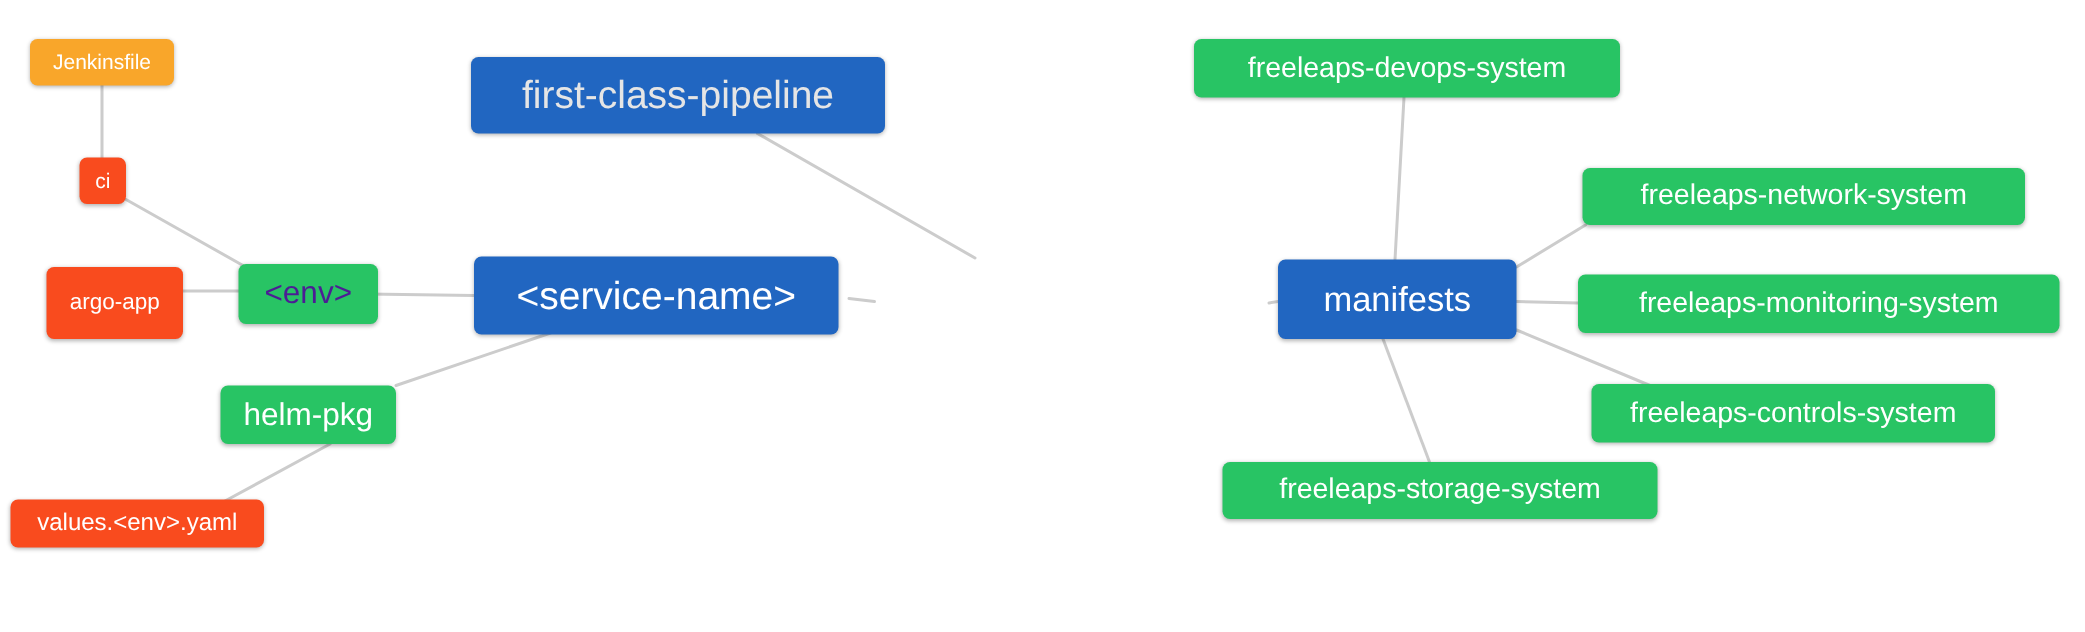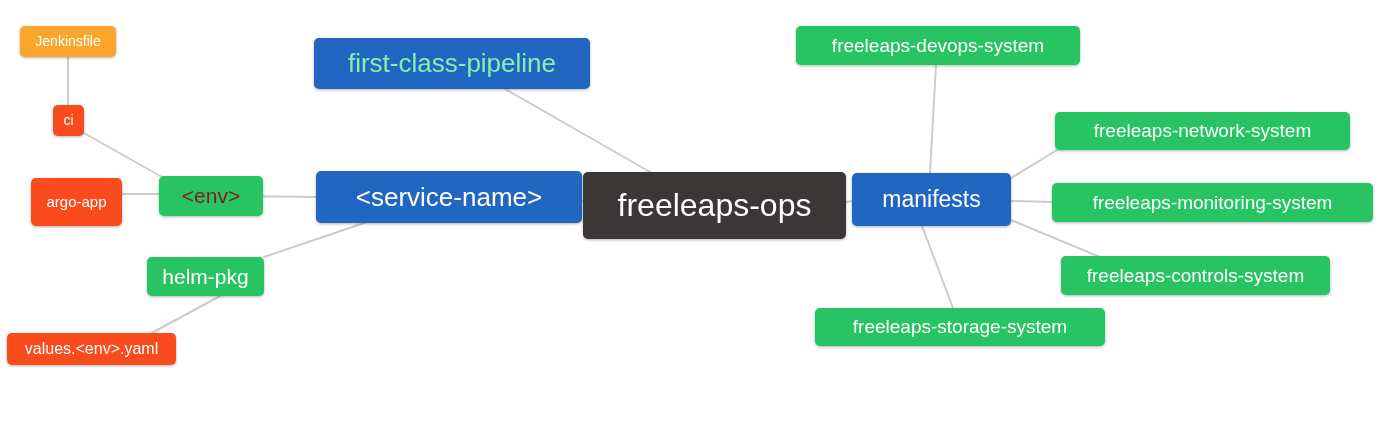--- a/index.html
+++ b/index.html
@@ -63,37 +63,34 @@
     </svg>
 <div class="node" style="left: 20px; top: 26px; width: 96px; height: 31px; font-size: 14px; background: rgb(249, 166, 42); color: rgb(255, 255, 255);">
       <span>Jenkinsfile</span>
     </div>
     <div class="node" style="left: 53px; top: 105px; width: 31px; height: 31px; font-size: 14px; background: rgb(249, 75, 30); color: rgb(255, 255, 255);">
       <span>ci</span>
     </div>
     <div class="node" style="left: 31px; top: 178px; width: 91px; height: 48px; font-size: 15px; background: rgb(249, 75, 30); color: rgb(255, 255, 255);">
       <span>argo-app</span>
     </div>
-    <div class="node" style="left: 159px; top: 176px; width: 104px; height: 40px; font-size: 21px; background: rgb(40, 196, 100); color: #7f1d1d;">
+    <div class="node" style="left: 159px; top: 176px; width: 93px; height: 40px; font-size: 21px; background: rgb(40, 196, 100); color: #4c1d95;">
       <span>&lt;env&gt;</span>
     </div>
     <div class="node" style="left: 7px; top: 333px; width: 169px; height: 32px; font-size: 16px; background: rgb(249, 75, 30); color: rgb(255, 255, 255);">
       <span>values.&lt;env&gt;.yaml</span>
     </div>
     <div class="node" style="left: 147px; top: 257px; width: 117px; height: 39px; font-size: 21px; background: rgb(40, 196, 100); color: rgb(255, 255, 255);">
       <span>helm-pkg</span>
     </div>
-    <div class="node" style="left: 314px; top: 38px; width: 276px; height: 51px; font-size: 26px; background: rgb(33, 102, 193); color: #86efac;">
+    <div class="node" style="left: 314px; top: 38px; width: 276px; height: 51px; font-size: 26px; background: rgb(33, 102, 193); color: #e5e5e5;">
       <span>first-class-pipeline</span>
     </div>
-    <div class="node" style="left: 316px; top: 171px; width: 266px; height: 52px; font-size: 26px; background: rgb(33, 102, 193); color: rgb(255, 255, 255); align-items: center;">
+    <div class="node" style="left: 316px; top: 171px; width: 243px; height: 52px; font-size: 26px; background: rgb(33, 102, 193); color: rgb(255, 255, 255); align-items: center;">
       <span>&lt;service-name&gt;</span>
-    </div>
-    <div class="node" style="left: 583px; top: 172px; width: 263px; height: 67px; font-size: 32px; background: rgb(59, 55, 55); color: rgb(255, 255, 255);">
-      <span>freeleaps-ops</span>
     </div>
     <div class="node" style="left: 852px; top: 173px; width: 159px; height: 53px; font-size: 23px; background: rgb(33, 102, 193); color: rgb(255, 255, 255);">
       <span>manifests</span>
     </div>
     <div class="node" style="left: 796px; top: 26px; width: 284px; height: 39px; font-size: 19px; background: rgb(40, 196, 100); color: rgb(255, 255, 255);">
       <span>freeleaps-devops-system</span>
     </div>
     <div class="node" style="left: 1055px; top: 112px; width: 295px; height: 38px; font-size: 19px; background: rgb(40, 196, 100); color: rgb(255, 255, 255);">
       <span>freeleaps-network-system</span>
     </div>

